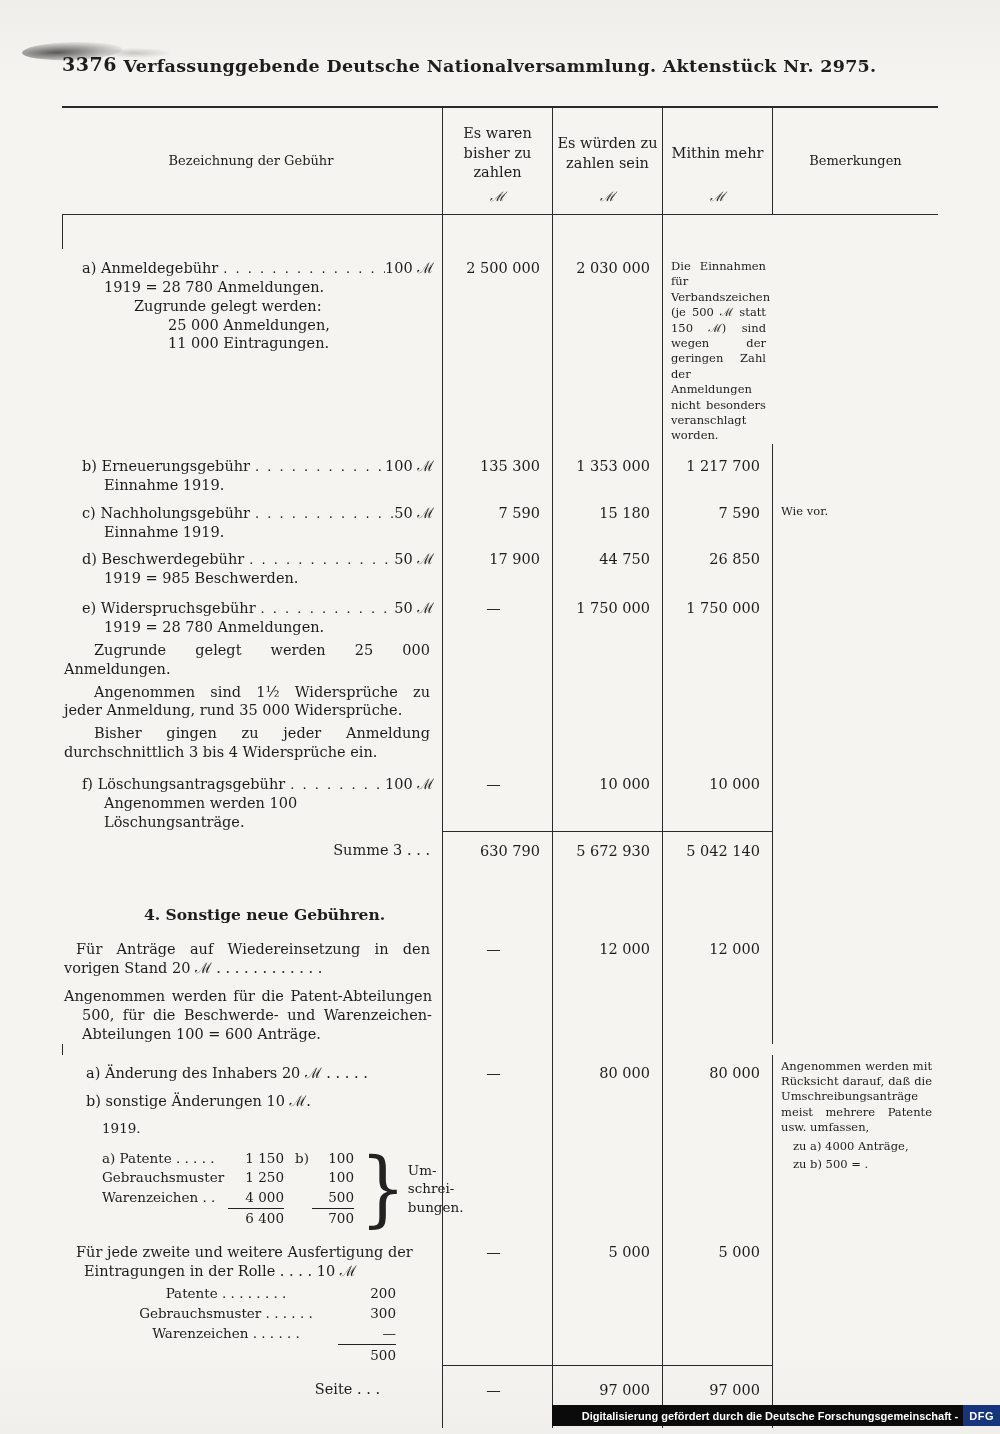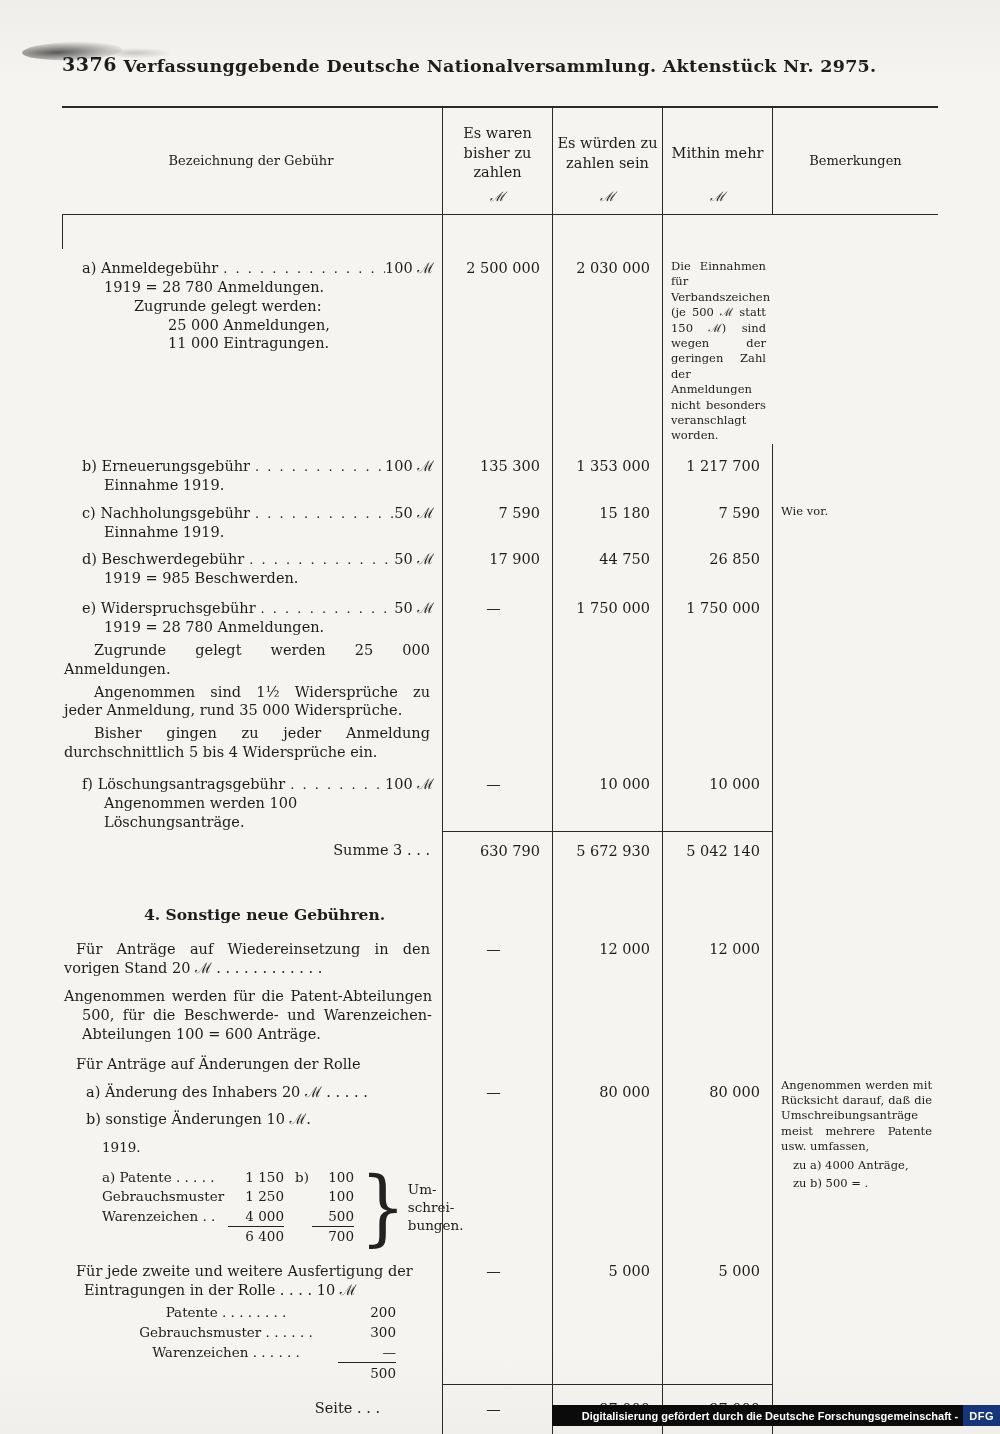--- a/index.html
+++ b/index.html
@@ -252,21 +252,21 @@
     <div class="trow r-e">
       <div class="cell c-des">
         <div class="feeline">
           <span class="lbl">e) Widerspruchsgebühr</span>
           <span class="leader">. . . . . . . . . . . . . . . . . . . . . . . . . . . . . . . . . . . . . . . . . . . .</span>
           <span class="fee">50 ℳ</span>
         </div>
         <div class="ind1">1919 = 28 780 Anmeldungen.</div>
         <div class="para" style="margin-top:4px">Zugrunde gelegt werden 25 000 Anmeldungen.</div>
         <div class="para" style="margin-top:4px">Angenommen sind 1½ Widersprüche zu jeder Anmeldung, rund 35 000 Widersprüche.</div>
-        <div class="para" style="margin-top:4px">Bisher gingen zu jeder Anmeldung durchschnittlich 5 bis 4 Widersprüche ein.</div>
+        <div class="para" style="margin-top:4px">Bisher gingen zu jeder Anmeldung durchschnittlich 3 bis 4 Widersprüche ein.</div>
       </div>
       <div class="cell cv">
           <span class="num dash">—</span>
         </div>
       <div class="cell cv">
           <span class="num">1 750 000</span>
         </div>
       <div class="cell cv">
           <span class="num">1 750 000</span>
         </div>
@@ -340,23 +340,20 @@
       <div class="cell c-des">
         <div class="para-hang">Angenommen werden für die Patent-Abteilungen 500, für die Beschwerde- und Warenzeichen-Abteilungen 100 = 600 Anträge.</div>
       </div>
       <div class="cell cv"></div>
       <div class="cell cv"></div>
       <div class="cell cv"></div>
       <div class="cell cv"></div>
     </div>
 
     <div class="trow r-p2">
-      <div class="cell c-des">
-        <div class="line-ind14">Für Anträge auf Änderungen der Rolle</div>
-      </div>
       <div class="cell cv"></div>
       <div class="cell cv"></div>
       <div class="cell cv"></div>
       <div class="cell cv"></div>
     </div>
 
     <div class="trow r-r2a">
       <div class="cell c-des">
         <div class="line-ind24">a) Änderung des Inhabers 20 ℳ  .  .  .  .  .</div>
       </div>

